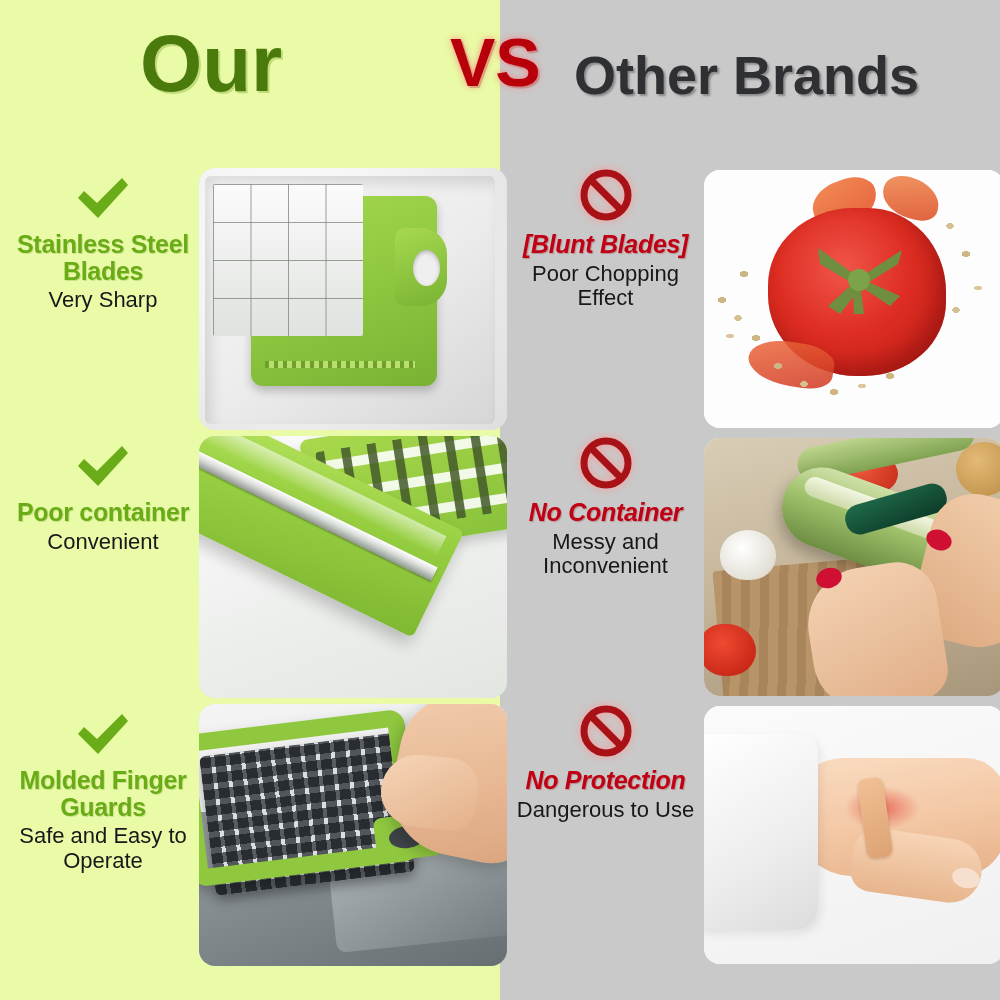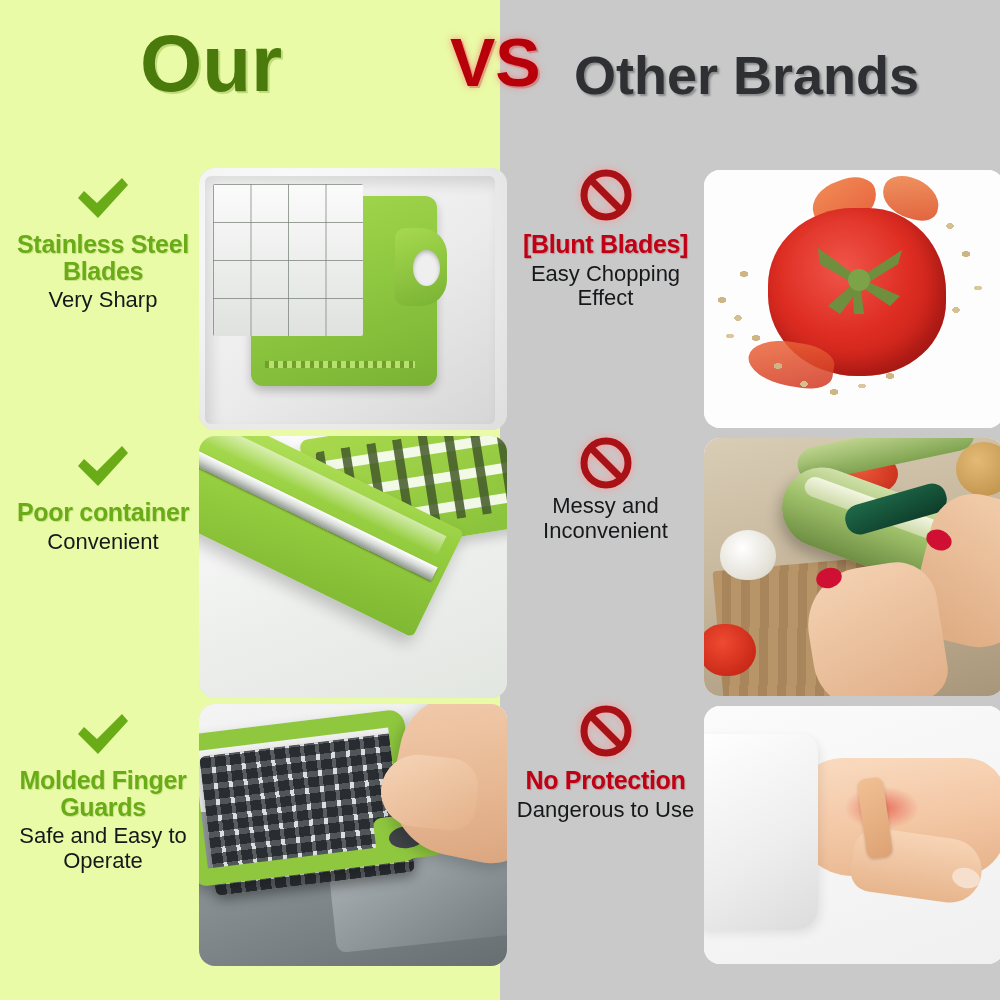--- a/index.html
+++ b/index.html
@@ -47,21 +47,21 @@
   
   .check{display:block;width:56px;height:46px;}
   
   .ban{display:block;width:54px;height:54px;filter:drop-shadow(0 0 4px rgba(255,150,150,.9));}
 
   .cap-title{
     font-size:25px;font-weight:bold;line-height:1.06;
     margin-top:9px;letter-spacing:-.3px;
   }
   .cap-title.good{color:#6aab18;text-shadow:1px 1px 0 rgba(110,150,40,.25);}
-  .cap-title.bad{color:#c00014;text-shadow:1px 1px 1px rgba(150,40,40,.35);}
+  .cap-title.bad{color:#c00014;text-shadow:1px 1px 1px rgba(150,40,40,.35);font-style:italic;}
   .cap-sub{
     font-size:22px;line-height:1.12;color:#16181a;margin-top:4px;
   }
 
   
   .photo{position:absolute;border-radius:16px;overflow:hidden;}
   .ph-left{left:192px;top:2px;width:308px;height:262px;background:#d9d9d9;}
   .ph-right{left:697px;top:4px;width:300px;height:258px;background:#ffffff;}
 
   .ph-inner{position:absolute;inset:0;}
@@ -281,21 +281,21 @@
     </div>
 
     <div class="caption cap-right">
       <div class="badge">
         <svg class="ban" viewBox="0 0 54 54">
           <circle cx="27" cy="27" r="22" fill="none" stroke="#a81217" stroke-width="7"></circle>
           <line x1="12" y1="12" x2="42" y2="42" stroke="#a81217" stroke-width="7"></line>
         </svg>
       </div>
       <div class="cap-title bad">[Blunt Blades]</div>
-      <div class="cap-sub">Easy Chopping Effect</div>
+      <div class="cap-sub">Poor Chopping Effect</div>
     </div>
 
     <div class="photo ph-right">
       <div class="ph-inner">
         <div class="p4-bg"></div>
         <div class="p4-splash1"></div>
         <div class="p4-splash2"></div>
         <div class="p4-tom"></div>
         <div class="p4-splash3"></div>
         <svg class="p4-stem" viewBox="0 0 94 74">
@@ -338,20 +338,21 @@
       </div>
     </div>
 
     <div class="caption cap-right">
       <div class="badge">
         <svg class="ban" viewBox="0 0 54 54">
           <circle cx="27" cy="27" r="22" fill="none" stroke="#a81217" stroke-width="7"></circle>
           <line x1="12" y1="12" x2="42" y2="42" stroke="#a81217" stroke-width="7"></line>
         </svg>
       </div>
+      <div class="cap-title bad">No Container</div>
       <div class="cap-sub">Messy and Inconvenient</div>
     </div>
 
     <div class="photo ph-right">
       <div class="ph-inner">
         <div class="p5-bg"></div>
         <div class="p5-board"></div>
         <div class="p5-onion"></div>
         <div class="p5-tom"></div>
         <div class="p5-cuc2"></div>

